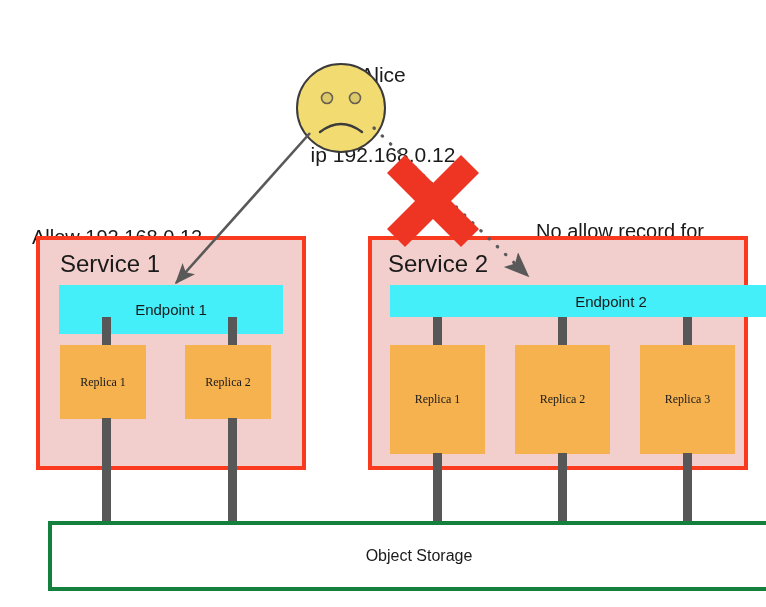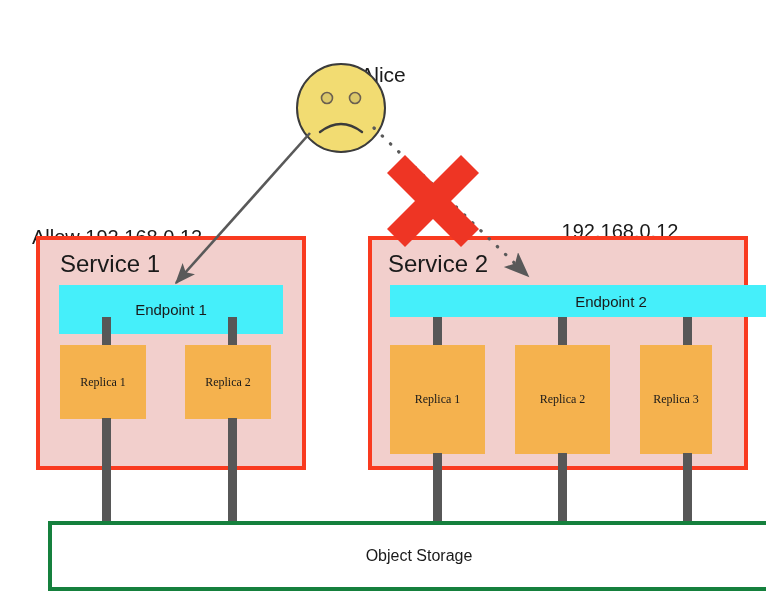--- a/index.html
+++ b/index.html
@@ -120,34 +120,36 @@
     pointer-events: none;
   }
 </style>
 </head>
 <body>
 
 <div id="canvas">
 
   <div class="abs label-plain" id="alice-label">
     <div>Alice</div>
+    <div>ip 192.168.0.12</div>
   </div>
 
   <svg class="abs" id="alice-face" viewBox="0 0 92 92">
     <circle cx="46" cy="46" r="44" fill="#F2DC72" stroke="#3b3b3b" stroke-width="2"></circle>
     <circle cx="32" cy="36" r="5.5" fill="#DCC96A" stroke="#6b6050" stroke-width="1.6"></circle>
     <circle cx="60" cy="36" r="5.5" fill="#DCC96A" stroke="#6b6050" stroke-width="1.6"></circle>
     <path d="M 25 70 Q 46 54 67 70" fill="none" stroke="#3b3b3b" stroke-width="2.4" stroke-linecap="round"></path>
   </svg>
 
   <div class="abs label-plain" id="allow-label">
     <div>Allow 192.168.0.12</div>
   </div>
 
   <div class="abs label-plain" id="deny-label">
+    <div>No allow record for</div>
     <div>192.168.0.12</div>
   </div>
 
   <div class="abs service-box" id="service1-box"></div>
   <div class="abs service-title" id="service1-title">Service 1</div>
   <div class="abs endpoint" id="endpoint1">Endpoint 1</div>
 
   <div class="abs connector" style="left:102px; top:317px; height:29px;"></div>
   <div class="abs connector" style="left:228px; top:317px; height:29px;"></div>
 
@@ -160,21 +162,21 @@
   <div class="abs service-box" id="service2-box"></div>
   <div class="abs service-title" id="service2-title">Service 2</div>
   <div class="abs endpoint" id="endpoint2">Endpoint 2</div>
 
   <div class="abs connector" style="left:433px; top:317px; height:29px;"></div>
   <div class="abs connector" style="left:558px; top:317px; height:29px;"></div>
   <div class="abs connector" style="left:683px; top:317px; height:29px;"></div>
 
   <div class="abs replica" style="left:390px; top:345px; width:95px; height:109px;">Replica 1</div>
   <div class="abs replica" style="left:515px; top:345px; width:95px; height:109px;">Replica 2</div>
-  <div class="abs replica" style="left:640px; top:345px; width:72px; height:109px;">Replica 3</div>
+  <div class="abs replica" style="left:640px; top:345px; width:95px; height:109px;">Replica 3</div>
 
   <div class="abs connector" style="left:433px; top:453px; height:72px;"></div>
   <div class="abs connector" style="left:558px; top:453px; height:72px;"></div>
   <div class="abs connector" style="left:683px; top:453px; height:72px;"></div>
 
   <div class="abs" id="object-storage">Object Storage</div>
 
   <svg class="abs" id="overlay-svg" viewBox="0 0 766 607">
     <defs>
       <marker id="arrowhead-solid" markerWidth="9" markerHeight="9" refX="7.4" refY="3.2" orient="auto" markerUnits="strokeWidth">

